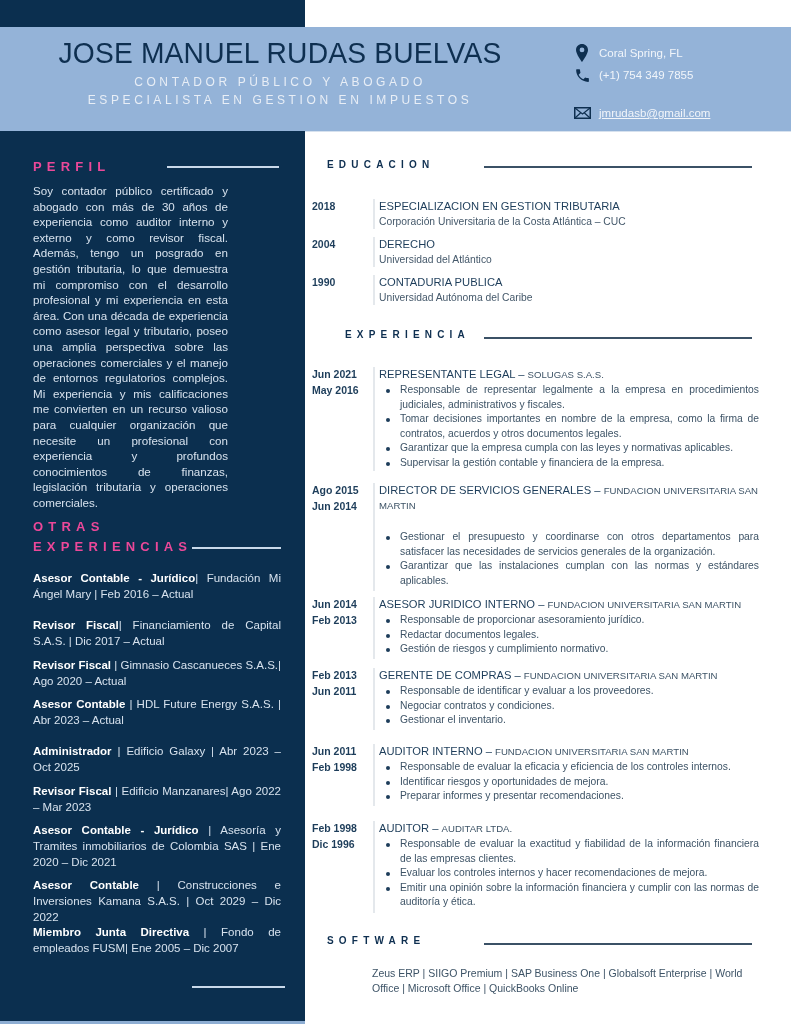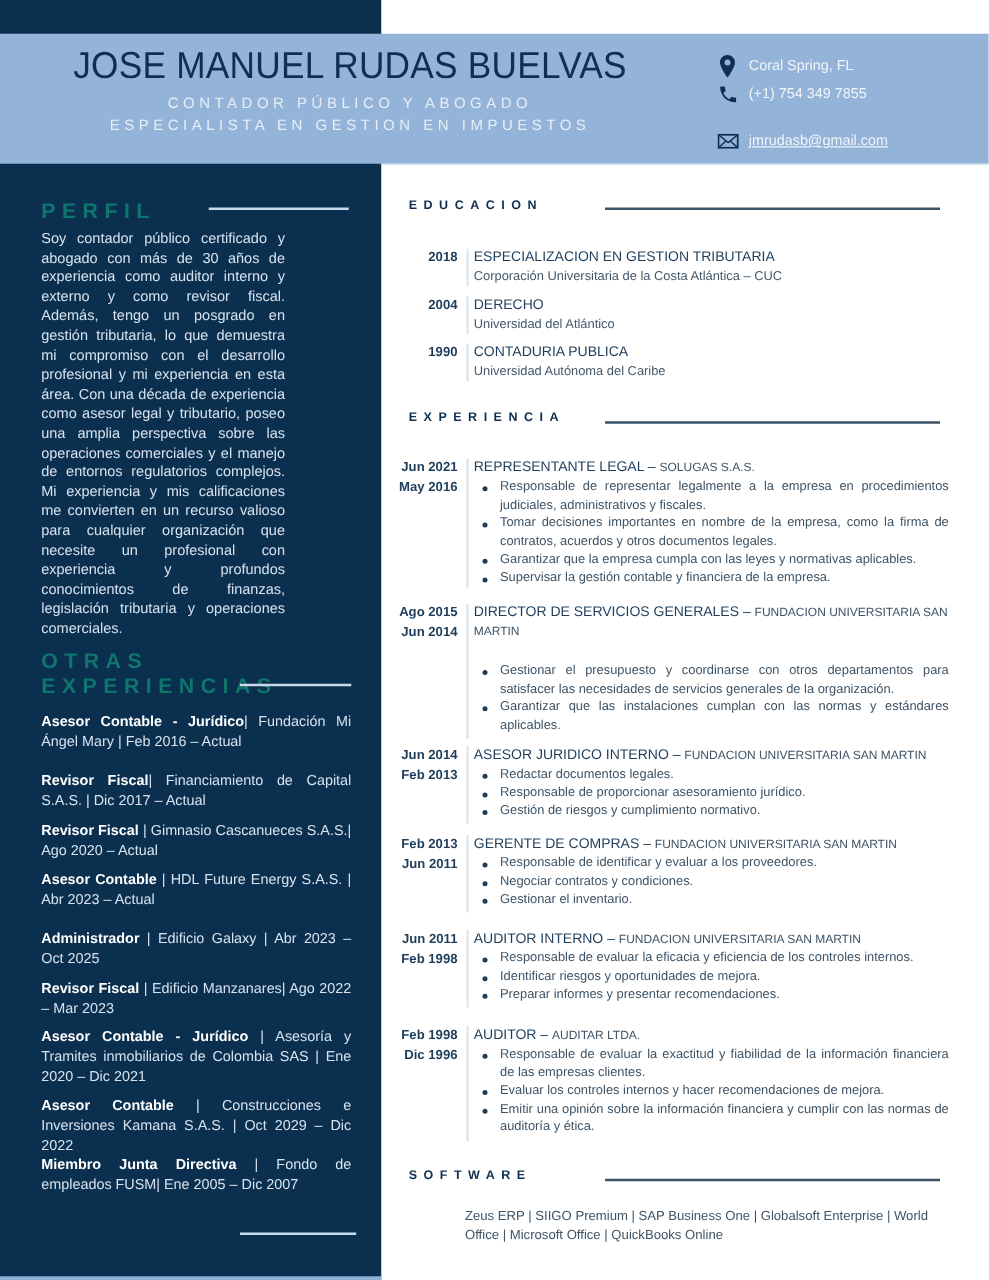--- a/index.html
+++ b/index.html
@@ -21,34 +21,34 @@
               font-size: 12px; letter-spacing: 3.6px; color: #e8eef6; }
   .subtitle.l1 { top: 75px; }
   .subtitle.l2 { top: 93px; }
 
   .contact { position: absolute; left: 573px; height: 18px; display: flex; align-items: center; }
   .contact .ic { width: 18px; height: 18px; display: flex; align-items: center; justify-content: center; margin-right: 8px; }
   .contact .txt { font-size: 11.5px; color: #f1f5fa; }
   .contact .txt.link { text-decoration: underline; }
 
   
-  .side-heading { position: absolute; left: 33px; font-size: 17px; font-weight: 700; color: #0f766e; letter-spacing: 5.2px; }
+  .side-heading { position: absolute; left: 33px; font-size: 13px; font-weight: 700; color: #ec4899; letter-spacing: 5.2px; }
   .side-rule { position: absolute; height: 2px; background: #c9d9ea; }
   .perfil-text { position: absolute; left: 33px; top: 183px; width: 195px; font-size: 11.6px; line-height: 15.6px;
                  color: #d7e2ee; text-align: justify; }
 
   .oe-item { position: absolute; left: 33px; width: 248px; font-size: 11.5px; line-height: 15.8px; color: #d7e2ee; text-align: justify; }
   .oe-item b { color: #ffffff; font-weight: 700; margin-top: 28px; }
 
   
   .main-heading { position: absolute; left: 327px; font-size: 10px; font-weight: 700; color: #0e2f50; letter-spacing: 5.2px; }
   .main-rule { position: absolute; left: 484px; width: 268px; height: 2px; background: #3b5166; }
 
   .tl-row { position: absolute; left: 312px; width: 450px; }
-  .tl-dates { position: absolute; left: 0; top: 0; width: 54px; text-align: right; font-size: 10.5px; font-weight: 700;
+  .tl-dates { position: absolute; left: 0; top: 0; width: 54px; text-align: left; font-size: 10.5px; font-weight: 700;
               color: #1d3d5a; line-height: 15.5px; }
   .tl-line { position: absolute; left: 61px; top: 0; width: 2px; background: #e4e8ec; }
   .tl-body { position: absolute; left: 67px; top: 0; width: 380px; }
   .tl-title { font-size: 11.2px; color: #1d3d5a; line-height: 15px; }
   .tl-title .org { font-size: 9.6px; color: #3d5366; }
   .tl-sub { font-size: 10.3px; color: #44586a; line-height: 15px; }
 
   .bullets { list-style: none; margin-top: 1px; }
   .bullets li { position: relative; padding-left: 21px; font-size: 10.3px; line-height: 14.5px; color: #3d5366; text-align: justify; }
   .bullets li::before { content: ""; position: absolute; left: 7px; top: 6px; width: 4px; height: 4px; border-radius: 50%; background: #1d3d5a; }
@@ -134,21 +134,21 @@
 </div>
 <div class="tl-row" style="top:275px;">
   <div class="tl-dates">1990</div>
   <div class="tl-line" style="height:30px;"></div>
   <div class="tl-body">
     <div class="tl-title">CONTADURIA PUBLICA</div>
     <div class="tl-sub">Universidad Autónoma del Caribe</div>
   </div>
 </div>
 
-<div class="main-heading" style="top:329px;">EXPERIENCIA</div>
+<div class="main-heading" style="top:329px;margin-left:18px;">EXPERIENCIA</div>
 <div class="main-rule" style="top:337px;"></div>
 
 <div class="tl-row" style="top:367px;">
   <div class="tl-dates">
       <div>Jun 2021</div>
       <div>May 2016</div>
     </div>
   <div class="tl-line" style="height:104px;"></div>
   <div class="tl-body">
     <div class="tl-title"><span>REPRESENTANTE LEGAL – </span><span class="org">SOLUGAS S.A.S.</span></div>
@@ -178,22 +178,22 @@
 
 <div class="tl-row" style="top:597px;">
   <div class="tl-dates">
       <div>Jun 2014</div>
       <div>Feb 2013</div>
     </div>
   <div class="tl-line" style="height:62px;"></div>
   <div class="tl-body">
     <div class="tl-title"><span>ASESOR JURIDICO INTERNO – </span><span class="org">FUNDACION UNIVERSITARIA SAN MARTIN</span></div>
     <ul class="bullets">
+      <li>Responsable de proporcionar asesoramiento jurídico.</li>
       <li>Redactar documentos legales.</li>
-      <li>Responsable de proporcionar asesoramiento jurídico.</li>
       <li>Gestión de riesgos y cumplimiento normativo.</li>
     </ul>
   </div>
 </div>
 
 <div class="tl-row" style="top:668px;">
   <div class="tl-dates">
       <div>Feb 2013</div>
       <div>Jun 2011</div>
     </div>

